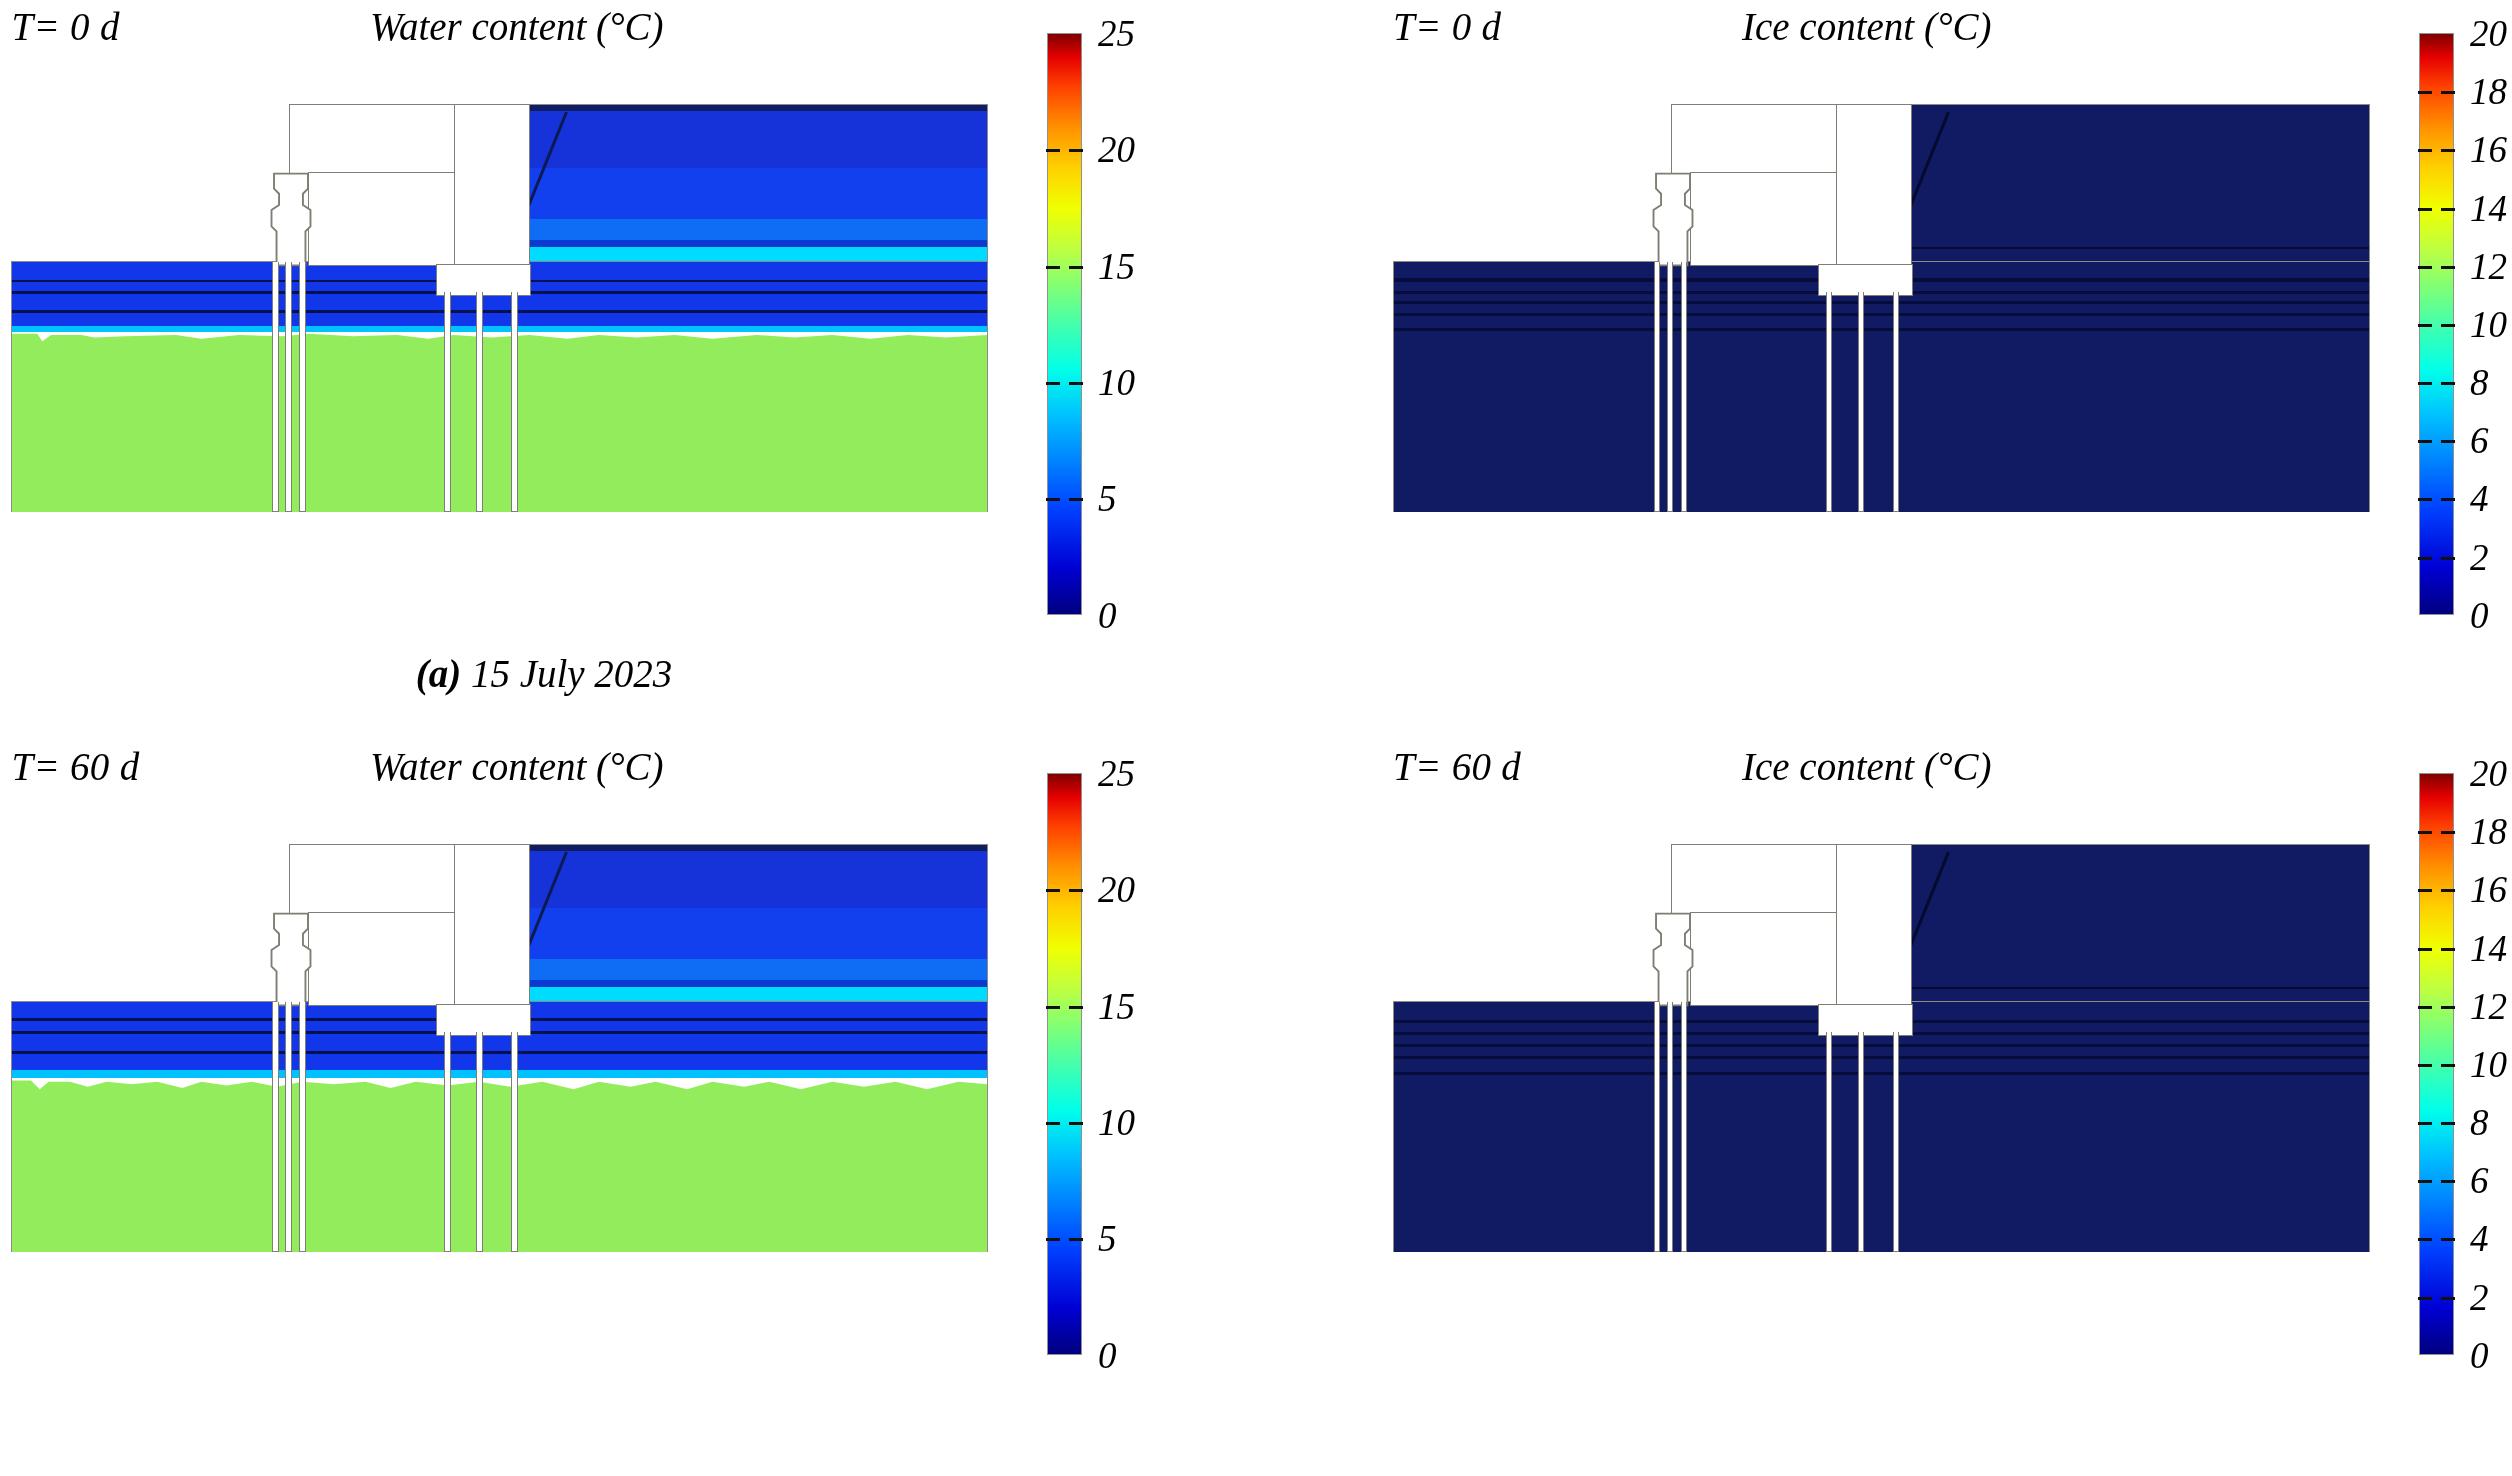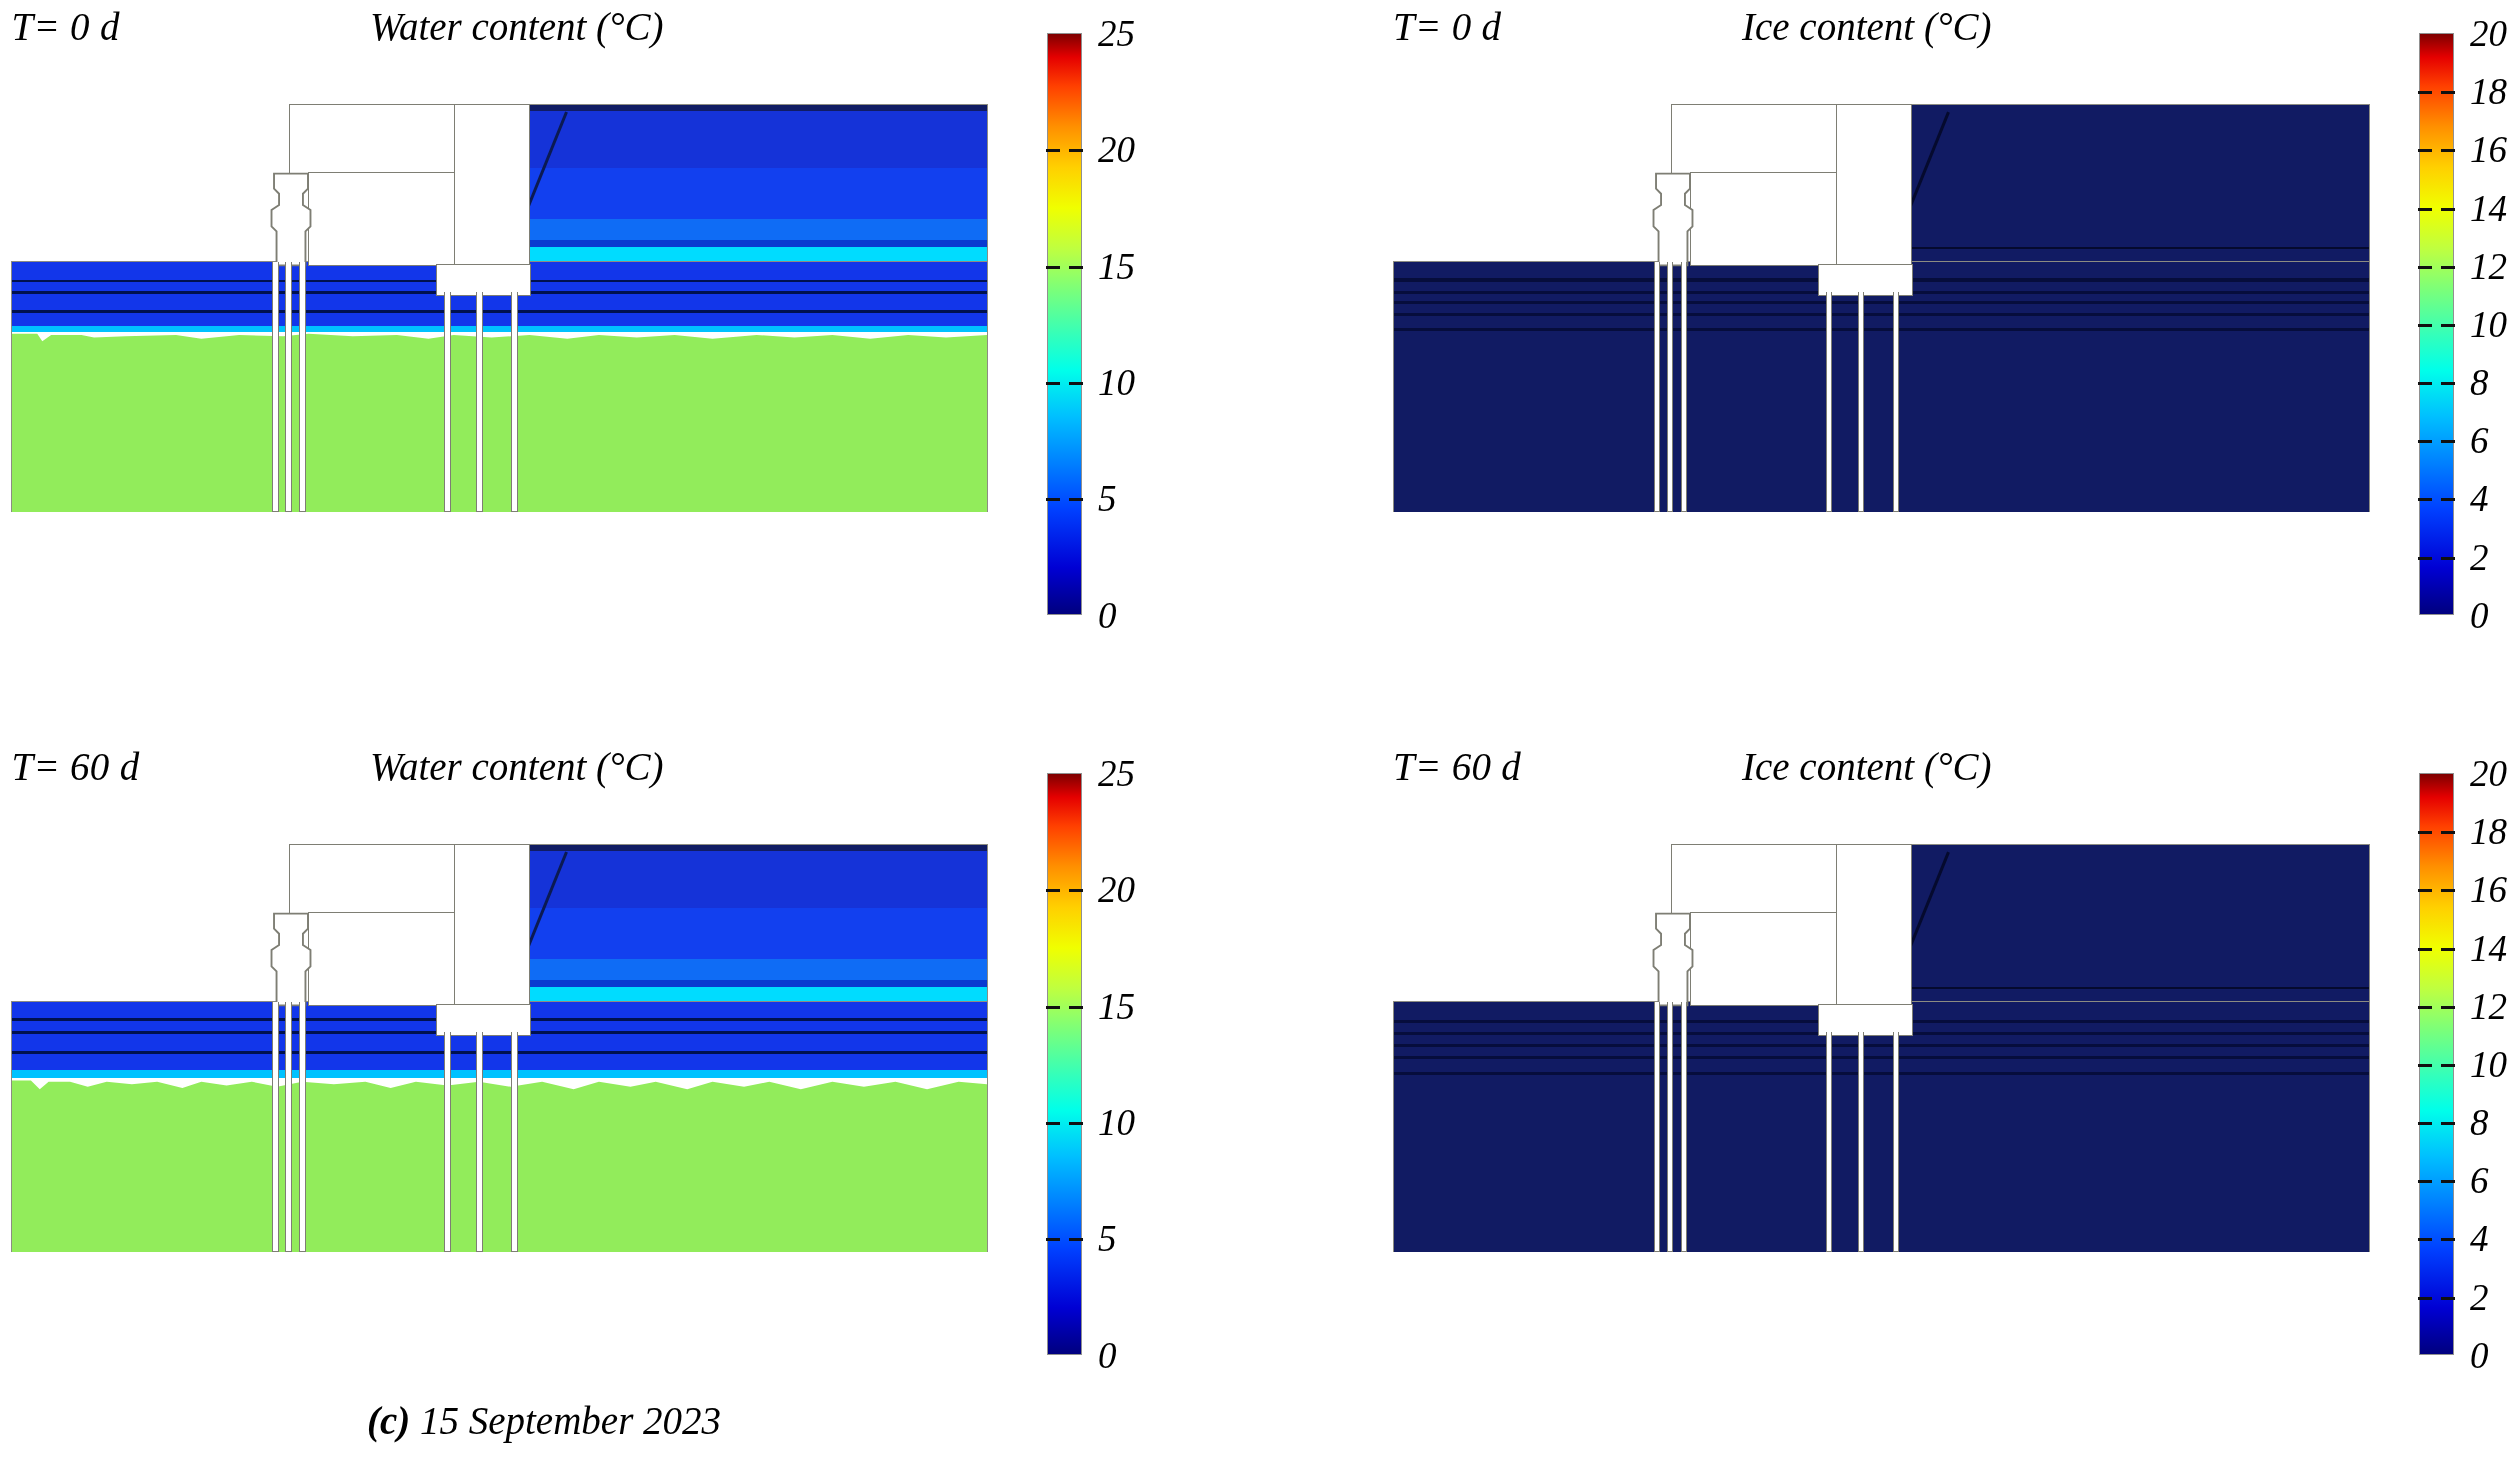--- a/index.html
+++ b/index.html
@@ -242,20 +242,24 @@
       <div class="cb-tick-l" style="top:465px;"></div>
 
       <div class="cb-label" style="left:51px; top:0px;">25</div>
       <div class="cb-label" style="left:51px; top:116px;">20</div>
       <div class="cb-label" style="left:51px; top:233px;">15</div>
       <div class="cb-label" style="left:51px; top:349px;">10</div>
       <div class="cb-label" style="left:51px; top:465px;">5</div>
       <div class="cb-label" style="left:51px; top:582px;">0</div>
     </div>
 
+    <div class="caption" style="left:0px; top:651px; width:1088px;">
+      <b>(a)</b>
+      <span> 15 July 2023</span>
+    </div>
   </div>
 
   <div class="panel" style="left:1325px; top:0px; width:1188px; height:715px;">
 
     <div class="panel-head">
       <div class="time-label" style="left:68px;">T= 0 d</div>
       <div class="plot-title" style="left:417px;">Ice content (°C)</div>
     </div>
 
     <div class="plot-area" style="left:68px; top:95px; width:977px; height:417px;">
@@ -402,24 +406,20 @@
       <div class="cb-tick-l" style="top:465px;"></div>
 
       <div class="cb-label" style="left:51px; top:0px;">25</div>
       <div class="cb-label" style="left:51px; top:116px;">20</div>
       <div class="cb-label" style="left:51px; top:233px;">15</div>
       <div class="cb-label" style="left:51px; top:349px;">10</div>
       <div class="cb-label" style="left:51px; top:465px;">5</div>
       <div class="cb-label" style="left:51px; top:582px;">0</div>
     </div>
 
-    <div class="caption" style="left:0px; top:658px; width:1088px;">
-      <b>(c)</b>
-      <span> 15 September 2023</span>
-    </div>
   </div>
 
   <div class="panel" style="left:1325px; top:740px; width:1188px; height:721px;">
 
     <div class="panel-head">
       <div class="time-label" style="left:68px;">T= 60 d</div>
       <div class="plot-title" style="left:417px;">Ice content (°C)</div>
     </div>
 
     <div class="plot-area" style="left:68px; top:95px; width:977px; height:417px;">

